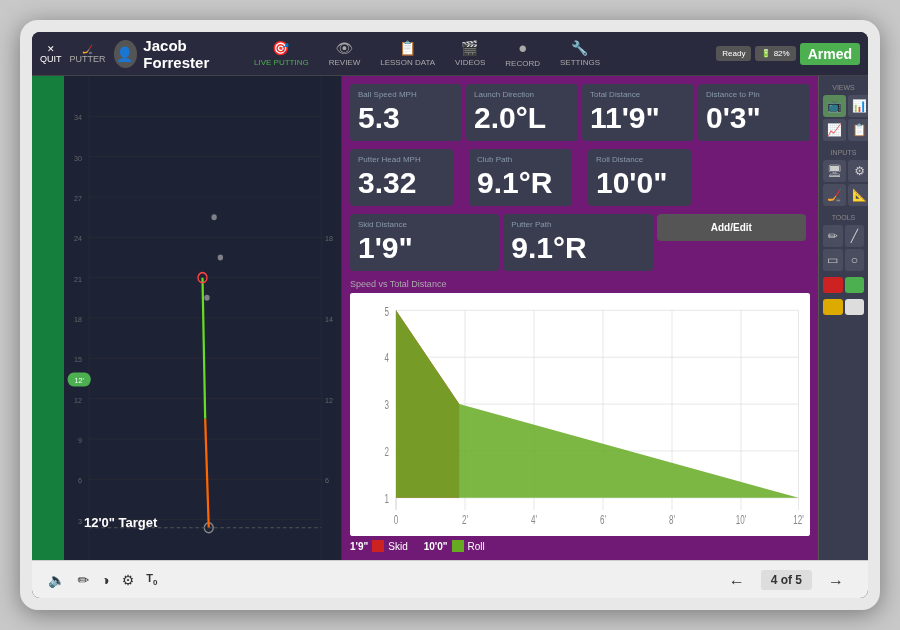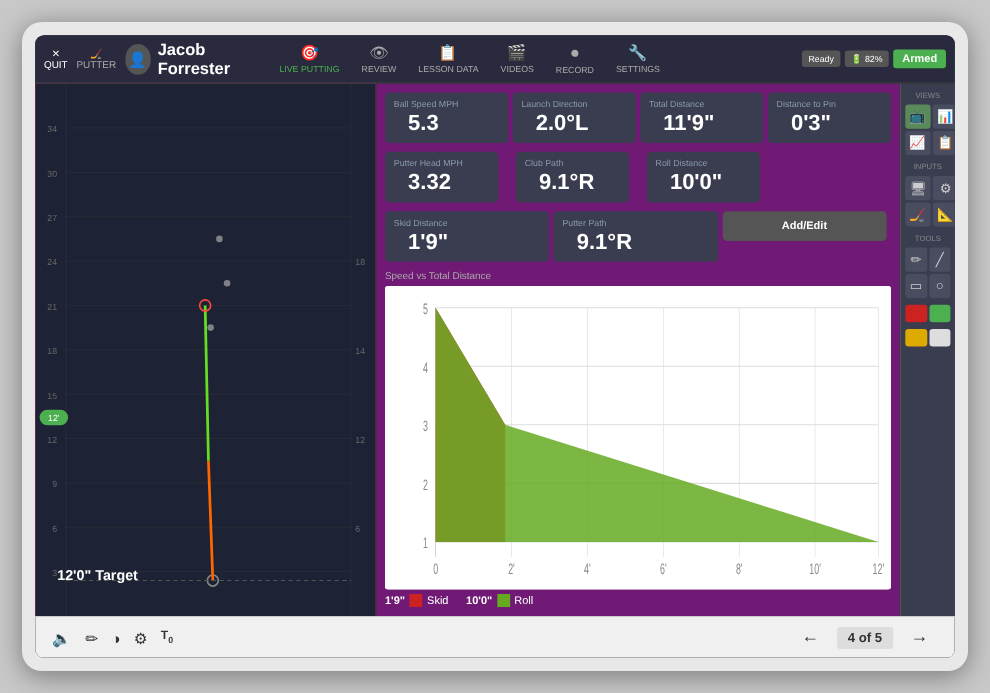--- a/index.html
+++ b/index.html
@@ -139,40 +139,41 @@
       background: #555;
       color: #fff;
       font-size: 8px;
       padding: 3px 6px;
       border-radius: 3px;
     }
 
     .status-armed {
       background: #4CAF50;
       color: #fff;
-      font-size: 10px;
+      font-size: 14px;
       padding: 3px 8px;
       border-radius: 3px;
       font-weight: bold;
     }
 
     
     .main-content {
       display: flex;
       flex: 1;
       overflow: hidden;
     }
 
     
     .viz-panel {
       width: 310px;
-      background: #be185d;
+      background: #15803d;
       position: relative;
       border-right: 1px solid #333;
       flex-shrink: 0;
+      padding-left: 32px;
     }
 
     .viz-canvas {
       width: 100%;
       height: 100%;
       position: relative;
       overflow: hidden;
     }
 
     
@@ -203,22 +204,21 @@
       margin-bottom: 2px;
     }
 
     .metric-value {
       color: #fff;
       font-size: 18px;
       font-weight: bold;
     }
 
     .metric-value.large {
-      font-size: 20px;
-      margin-left: 13px;
+      font-size: 30px;
     }
 
     .metrics-row2 {
       display: grid;
       grid-template-columns: repeat(4, 1fr);
       gap: 16px;
       padding: 0 8px;
     }
 
     .metrics-row3 {

